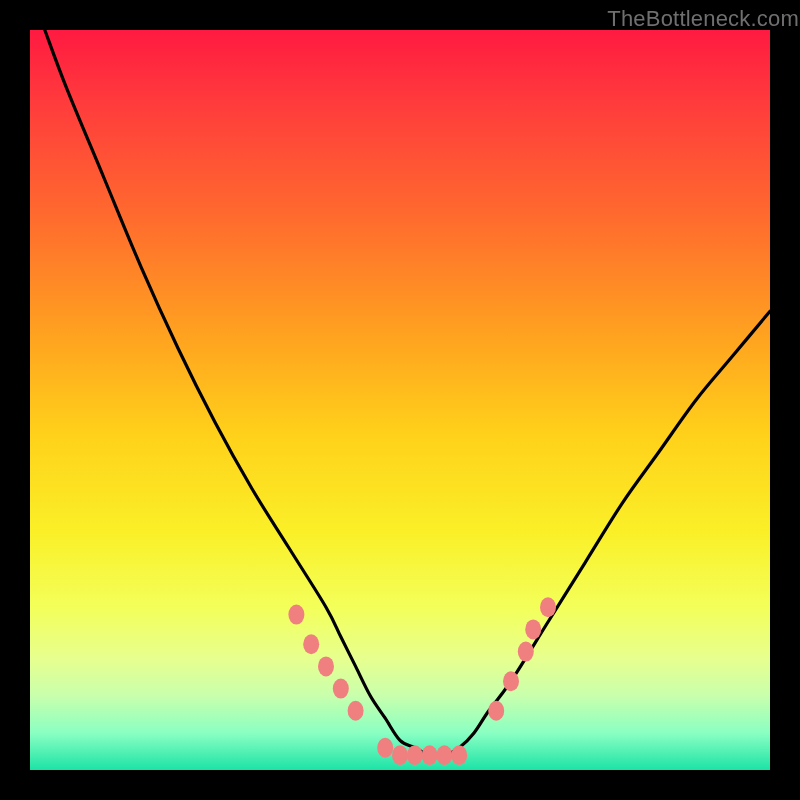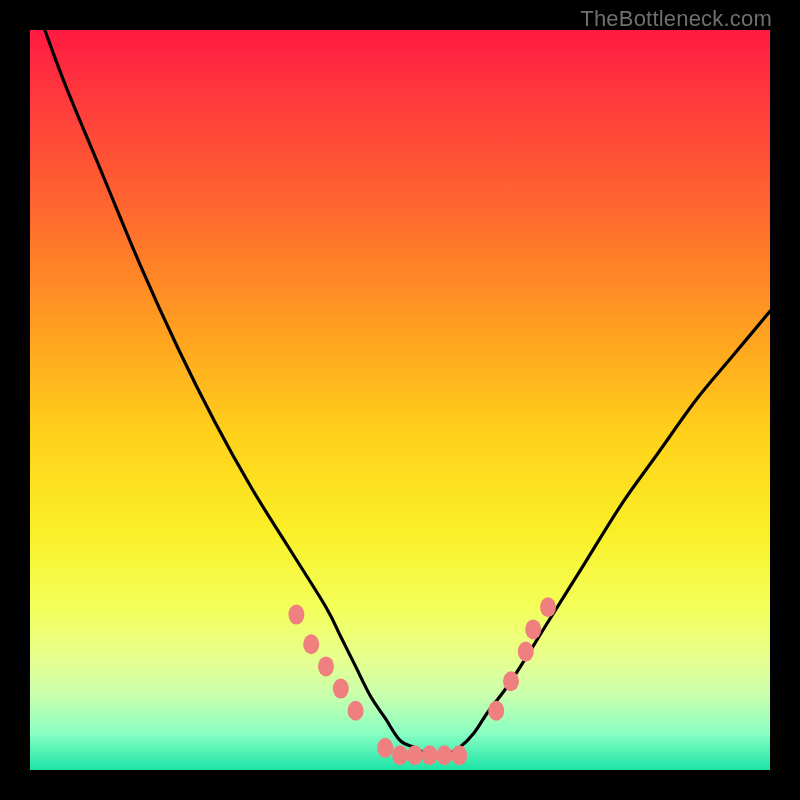--- a/index.html
+++ b/index.html
@@ -33,21 +33,21 @@
       #f3ff5a 78%,
       #e7ff8f 85%,
       #c8ffad 90%,
       #8affc3 95%,
       #1ce3a6 100%
     );
   }
   .watermark {
     position: absolute;
     top: 6px;
-    right: 28px;
+    right: 1px;
     color: #6f6f6f;
     font-size: 22px;
     letter-spacing: 0.2px;
     user-select: none;
   }
   svg.curve {
     position: absolute;
     left: 0;
     top: 0;
     width: 740px;

